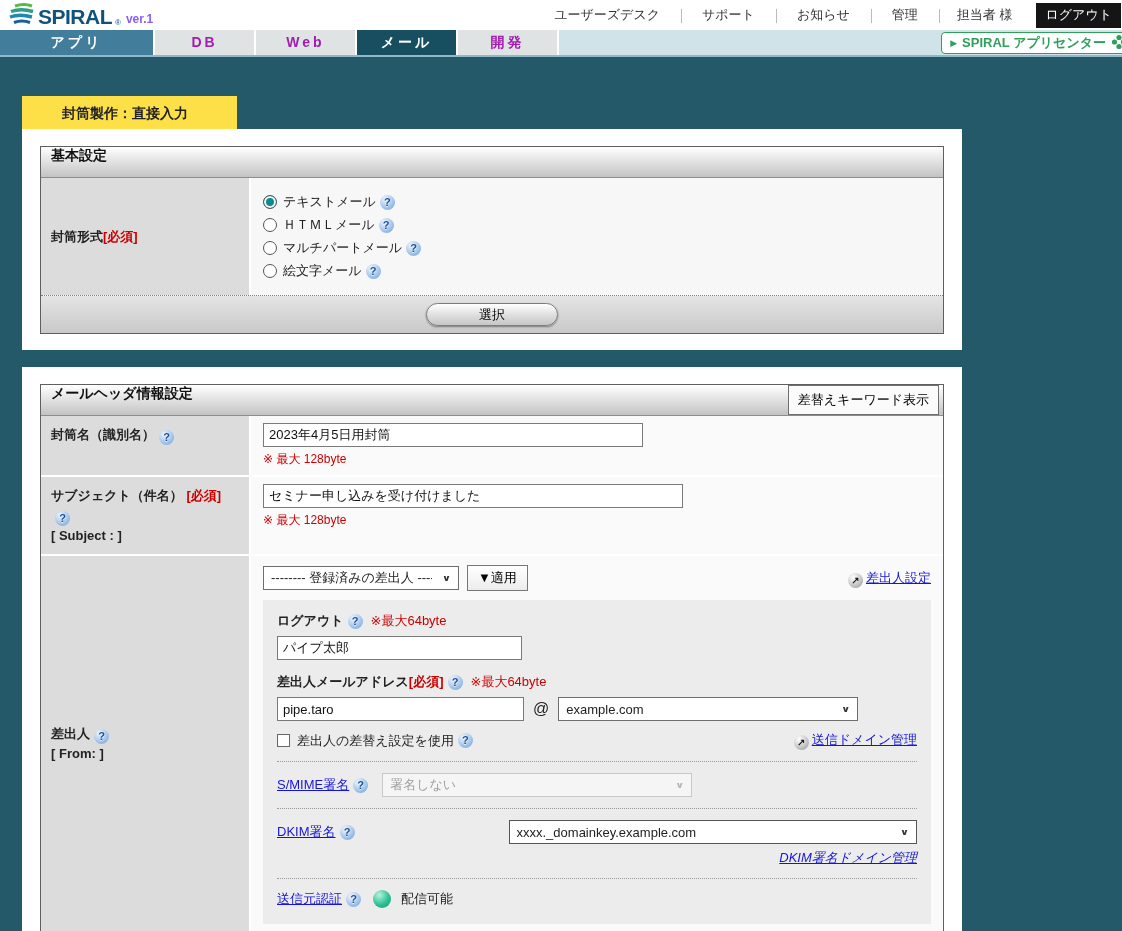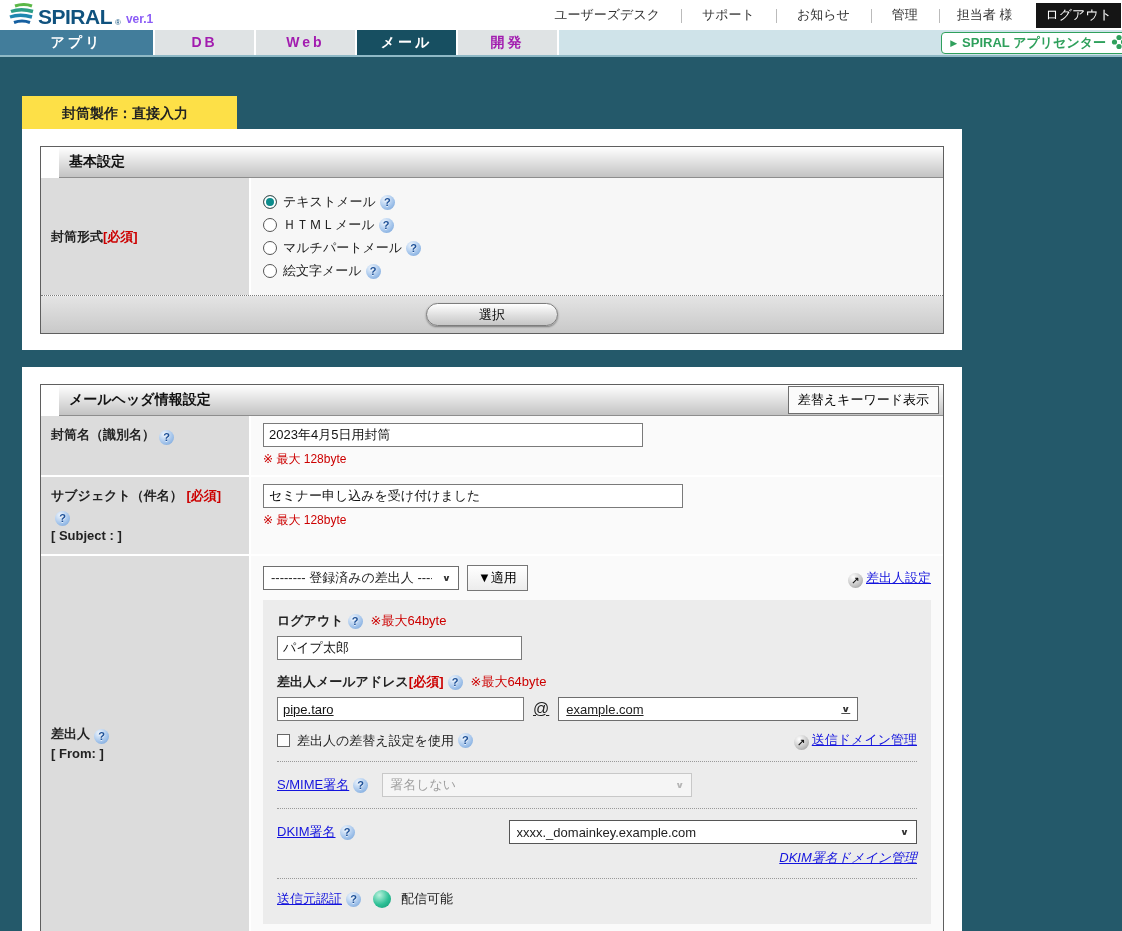--- a/index.html
+++ b/index.html
@@ -36,22 +36,22 @@
   .appcenter .arr { font-size:9px; }
   
   .page { padding:39px 0 0 22px; }
   .folder-tab { width:215px; height:33px; background:#fde047; font-weight:bold; font-size:14px;
                 line-height:34px; padding-left:40px; cursor:pointer; }
   .card { width:940px; background:#fff; }
   .card1 { padding:17px 18px 16px; margin-bottom:17px; }
   .card2 { padding:17px 18px 40px; height:584px; }
   .tbl { border:1px solid #5f5f5f; }
   .sec-head { height:31px; background:linear-gradient(#ffffff,#c3c3c3); border-bottom:1px solid #8d8d8d;
-              display:flex; align-items:center; justify-content:space-between; padding:0 4px 0 10px;
-              font-weight:bold; font-size:14px; color:#111;margin-left:18px; }
+              display:flex; justify-content:space-between; padding:0 4px 0 10px;
+              font-weight:bold; font-size:14px; color:#111; }
   .row { display:flex; }
   .cell-l { width:210px; background:#dcdcdc; border-right:2px solid #fff; padding:9px 10px; font-weight:bold; line-height:1.5; }
   .cell-l.center { display:flex; flex-direction:column; justify-content:center; }
   .cell-c { flex:1; background:#fafafa; padding:7px 12px; }
   .m-row + .m-row { border-top:2px solid #fff; }
   .req { color:#cc0000; }
   .note { color:#cc0000; font-size:12px; margin-top:4px; }
   
   .radio-line { display:flex; align-items:center; margin:5px 0; }
   input[type=radio] { appearance:none; -webkit-appearance:none; width:14px; height:14px; margin:0 6px 0 0;
@@ -89,21 +89,21 @@
   .btn-pill { width:132px; height:23px; border-radius:12px; border:1px solid #7d7d7d;
               background:linear-gradient(#ffffff,#dedede 55%,#c6c6c6); font-size:13px; cursor:pointer;
               box-shadow:0 1px 2px rgba(0,0,0,.4); font-family:inherit; }
   
   .from-top { display:flex; align-items:center; padding:2px 0 0; }
   .from-top .rightlink { margin-left:auto; }
   .gray-panel { background:#ececec; margin-top:9px; padding:12px 14px 14px; }
   .dotted { border-top:1px dotted #999; margin:11px 0; }
   .fline { display:flex; align-items:center; }
   .flabel { font-weight:bold; white-space:nowrap; }
-  .mt10 { margin-top:10px; } .mt6 { margin-top:6px;text-decoration:underline; }
+  .mt10 { margin-top:10px; } .mt6 { margin-top:6px; }
   .sp-between { justify-content:space-between; }
   .right-align { text-align:right; margin-top:5px;font-style:italic; }
 </style>
 </head>
 <body>
 
 <div class="topbar">
   <div class="logo">
     <span>
       <svg width="27" height="22" viewBox="0 0 27 22">

